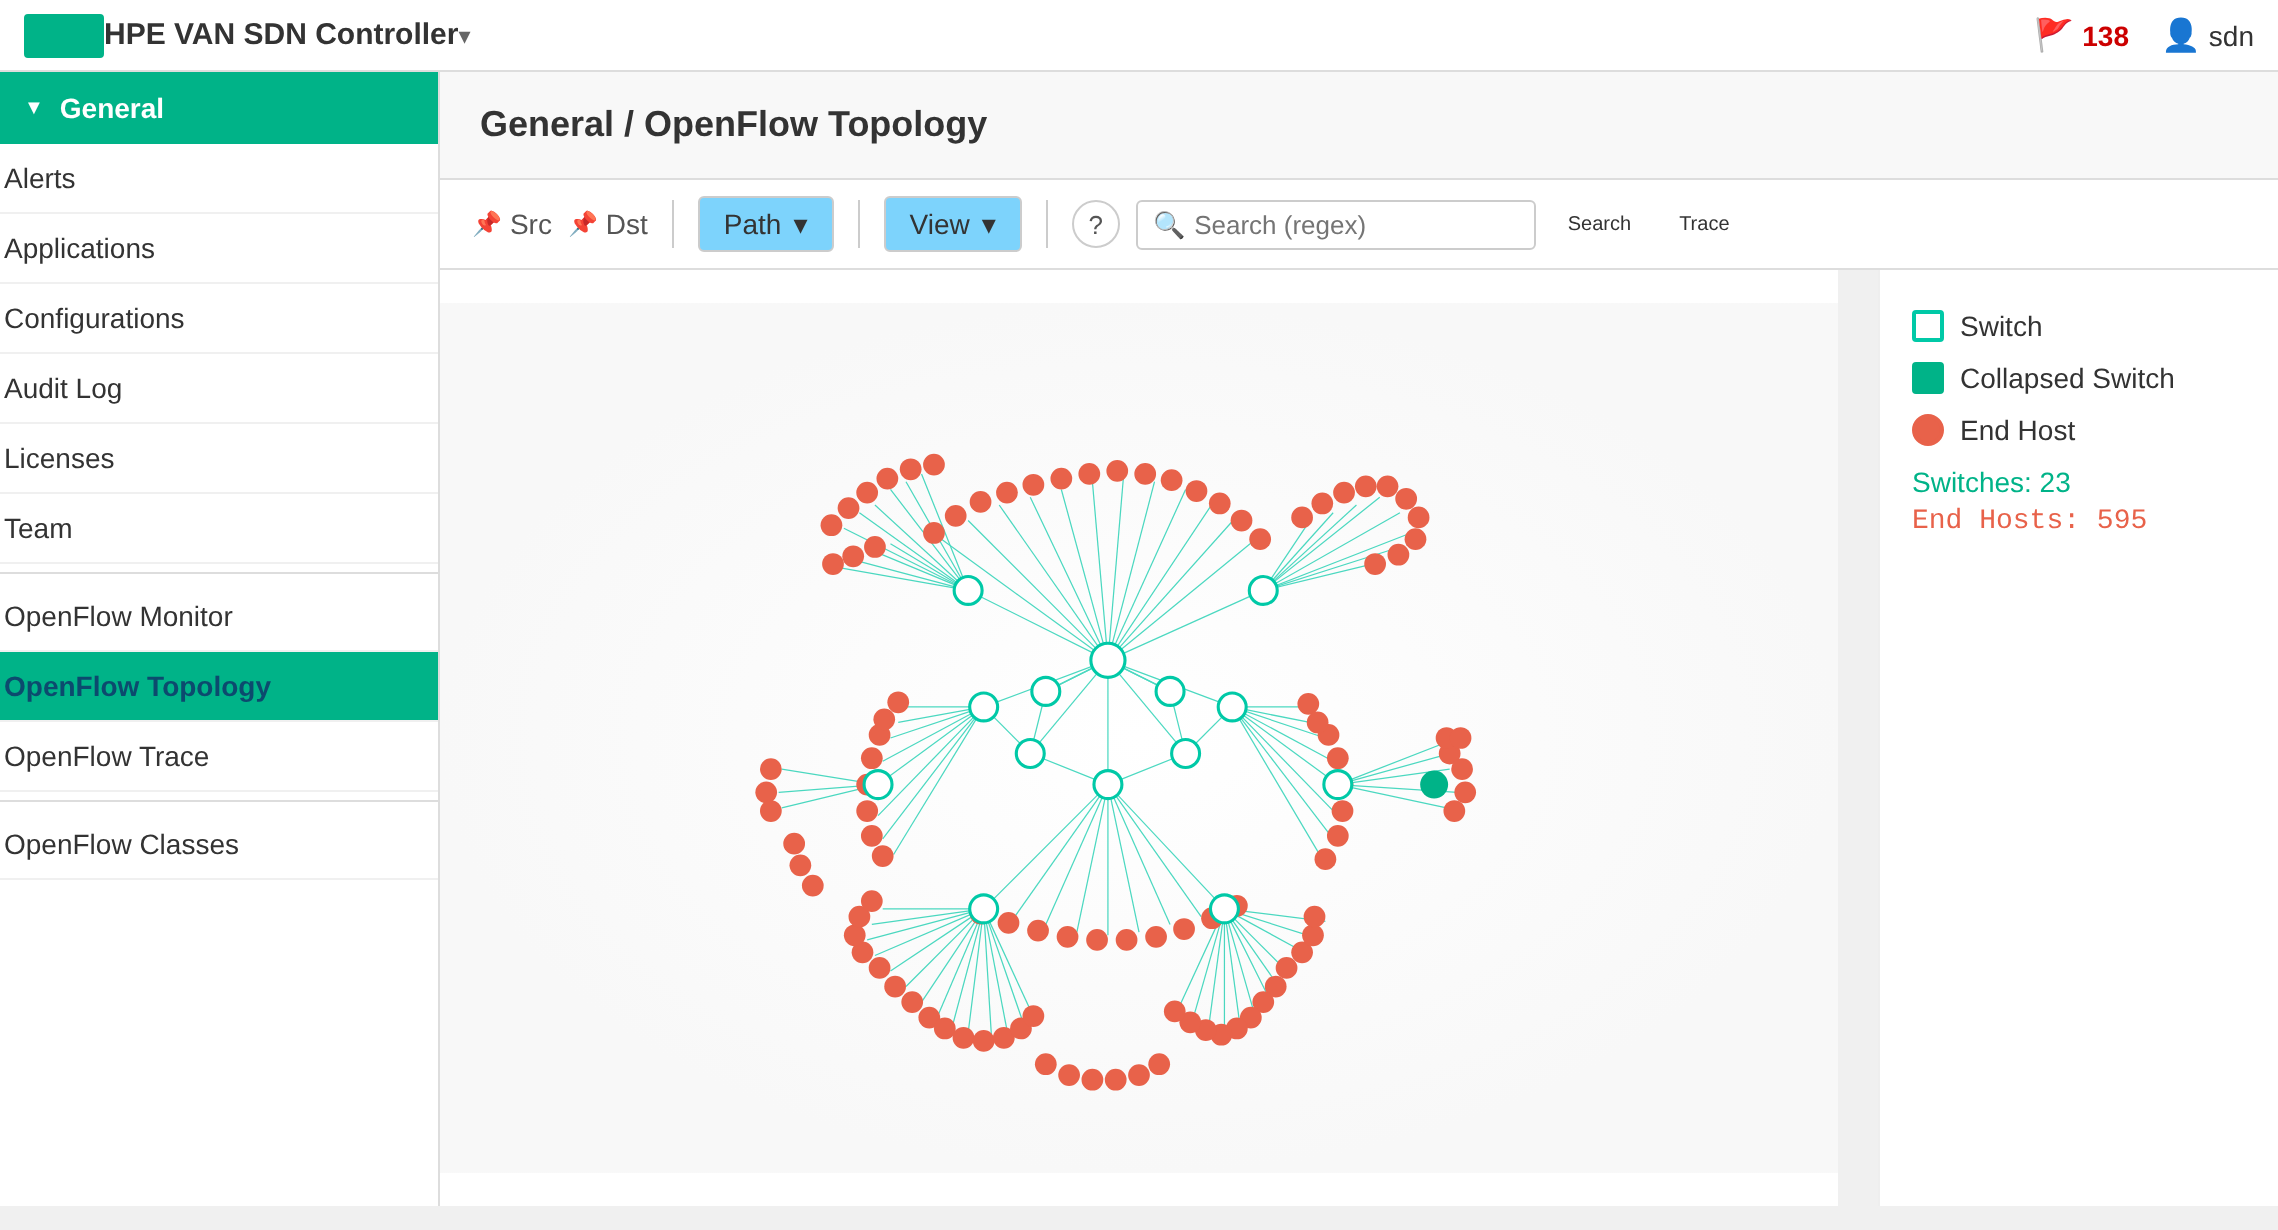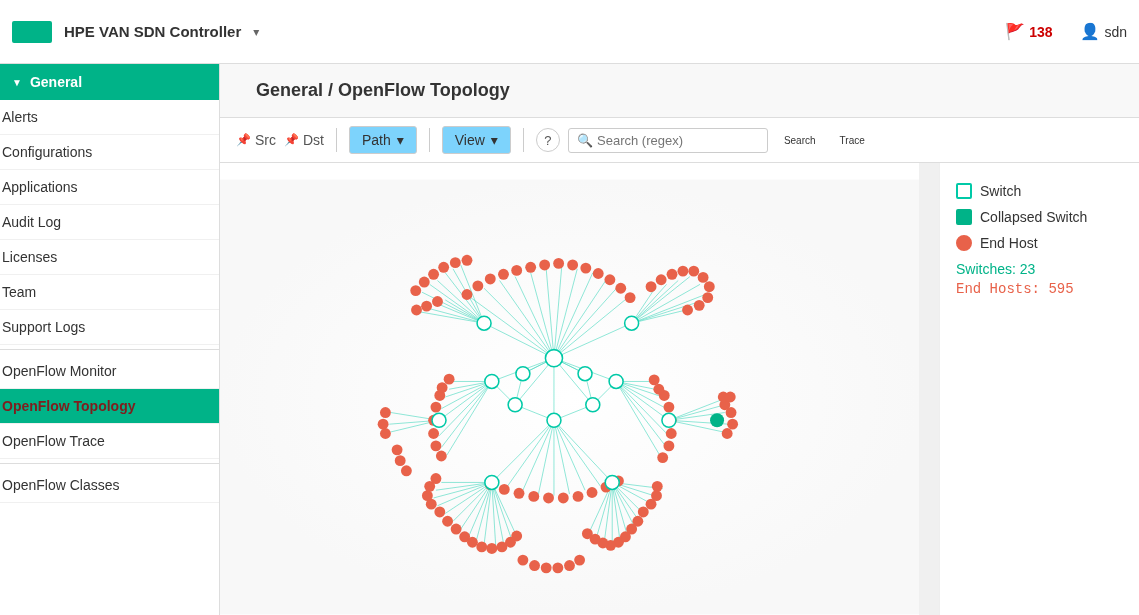--- a/index.html
+++ b/index.html
@@ -1,21 +1,21 @@
 <!DOCTYPE html>
 <html><head>
   <meta charset="utf-8">
   <style>
     * { box-sizing: border-box; margin: 0; padding: 0; }
     body { font-family: Arial, sans-serif; font-size: 14px; background: #f0f0f0; width: 1139px; height: 615px; overflow: hidden; }
 
     
     .topbar {
-      display: flex; align-items: center; background: #fff; height: 64px;
-      border-bottom: 1px solid #ddd; padding: 0 12px; gap: 12px;
+      display: flex; align-items: center; background: #fff; height: 36px;
+      border-bottom: 1px solid #ddd; padding: 0 12px; 
     }
     .topbar-logo {
       width: 40px; height: 22px; background: #00b388; border: 2px solid #00b388;
       border-radius: 2px; flex-shrink: 0;
     }
     .topbar-title { font-size: 15px; font-weight: 600; color: #333; }
     .topbar-dropdown { color: #666; font-size: 12px; cursor: pointer; }
     .topbar-spacer { flex: 1; }
     .topbar-alerts { display: flex; align-items: center; gap: 4px; color: #c00; font-weight: bold; font-size: 14px; }
     .topbar-flag { color: #c00; font-size: 16px; }
@@ -30,28 +30,28 @@
     .sidebar-section-header {
       display: flex; align-items: center; gap: 8px;
       background: #00b388; color: #fff; font-size: 14px; font-weight: bold;
       padding: 10px 12px; cursor: pointer;
     }
     .sidebar-arrow { font-size: 10px; }
     .sidebar-item {
       padding: 9px 2px; font-size: 14px; color: #333; cursor: pointer;
       border-bottom: 1px solid #f0f0f0;
     }
-    .sidebar-item.active { background: #00b388; color: #7f1d1d; font-weight: bold; }
+    .sidebar-item.active { background: #00b388; color: #0c4a6e; font-weight: bold; }
     .sidebar-divider { height: 1px; background: #ddd; margin: 4px 0; }
 
     
     .main { flex: 1; display: flex; flex-direction: column; overflow: hidden; }
     .main-header {
       background: #f8f8f8; border-bottom: 1px solid #ddd;
-      padding: 16px 36px; font-size: 18px; font-weight: 600; color: #333;
+      padding: 16px 20px; font-size: 18px; font-weight: 600; color: #333;
     }
     .toolbar {
       display: flex; align-items: center; gap: 8px;
       background: #fff; padding: 8px 16px; border-bottom: 1px solid #ddd;
     }
     .toolbar-pin-label { display: flex; align-items: center; gap: 4px; color: #555; font-size: 14px; }
     .toolbar-pin { color: #555; font-size: 12px; }
     .toolbar-sep { width: 1px; background: #ccc; height: 24px; margin: 0 4px; }
     .toolbar-dropdown-btn {
       display: flex; gap: 6px; border: 1px solid #ccc;
@@ -115,26 +115,25 @@
 </div>
 
 <div class="layout">
 
   <div class="sidebar">
     <div class="sidebar-section-header">
       <span class="sidebar-arrow">▼</span>
       <span>General</span>
     </div>
     <div class="sidebar-item">Alerts</div>
+    <div class="sidebar-item">Applications</div>
     <div class="sidebar-item">Configurations</div>
-    <div class="sidebar-item">Applications</div>
     <div class="sidebar-item">Audit Log</div>
     <div class="sidebar-item">Licenses</div>
     <div class="sidebar-item">Team</div>
-    <div class="sidebar-item">Support Logs</div>
     <div class="sidebar-divider"></div>
     <div class="sidebar-item">OpenFlow Monitor</div>
     <div class="sidebar-item active">OpenFlow Topology</div>
     <div class="sidebar-item">OpenFlow Trace</div>
     <div class="sidebar-divider"></div>
     <div class="sidebar-item">OpenFlow Classes</div>
   </div>
 
   <div class="main">
     <div class="main-header">General / OpenFlow Topology</div>

